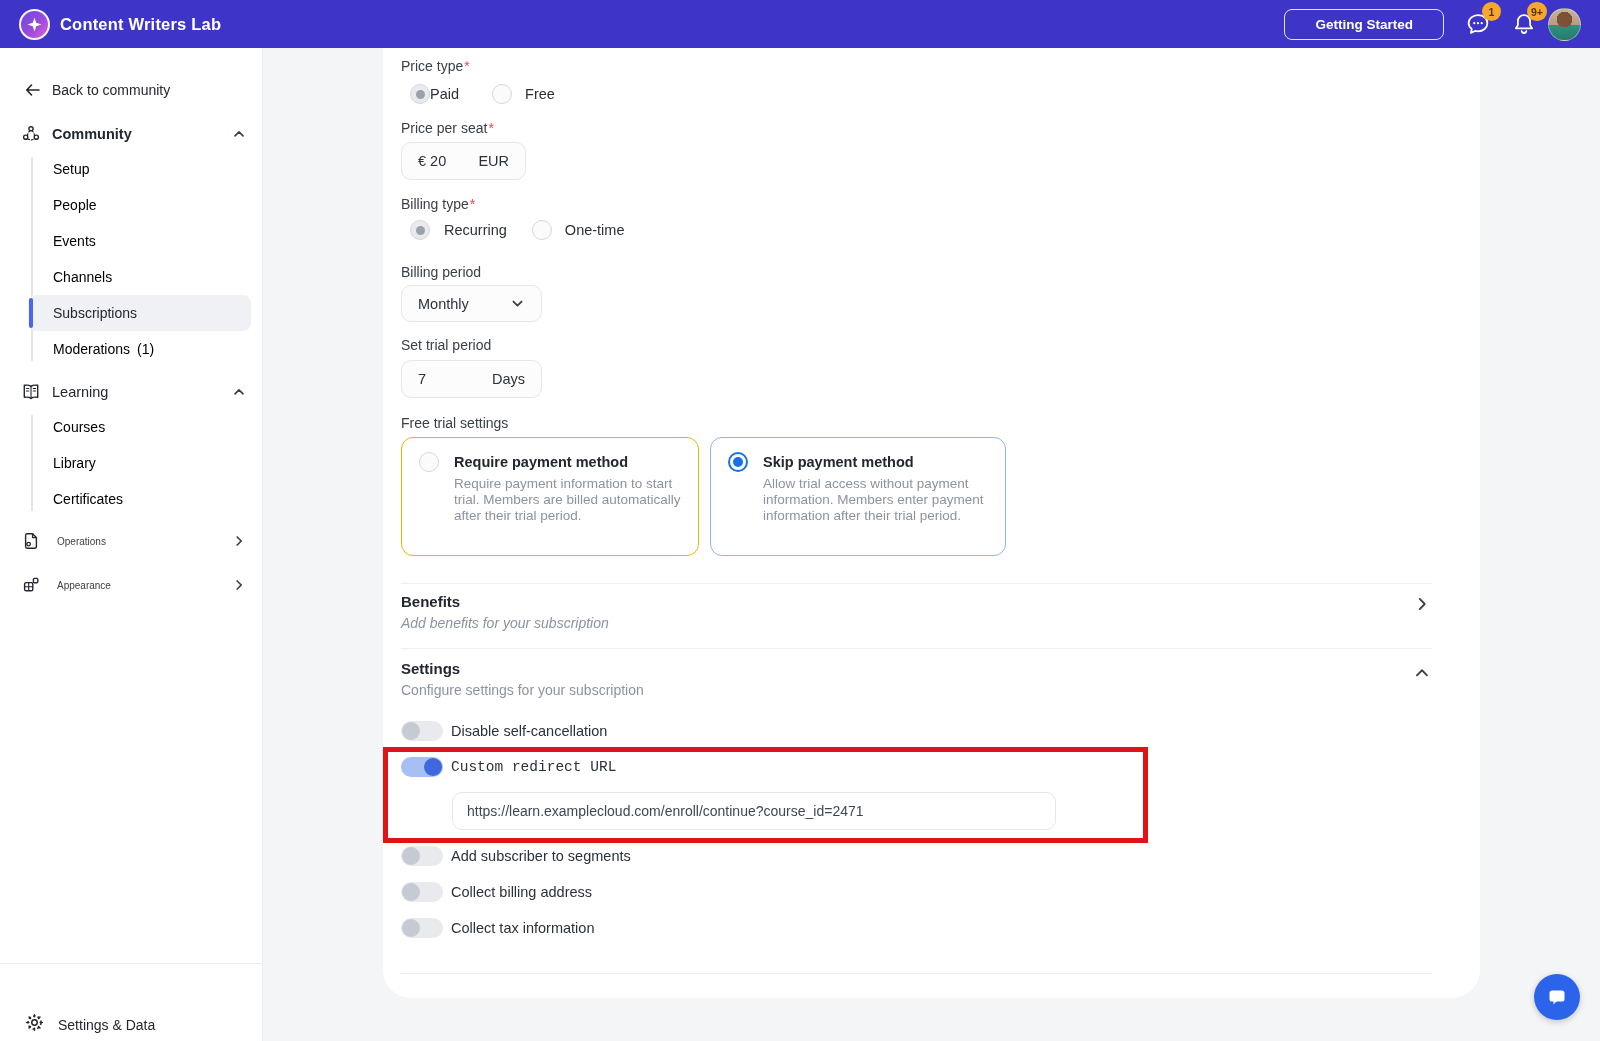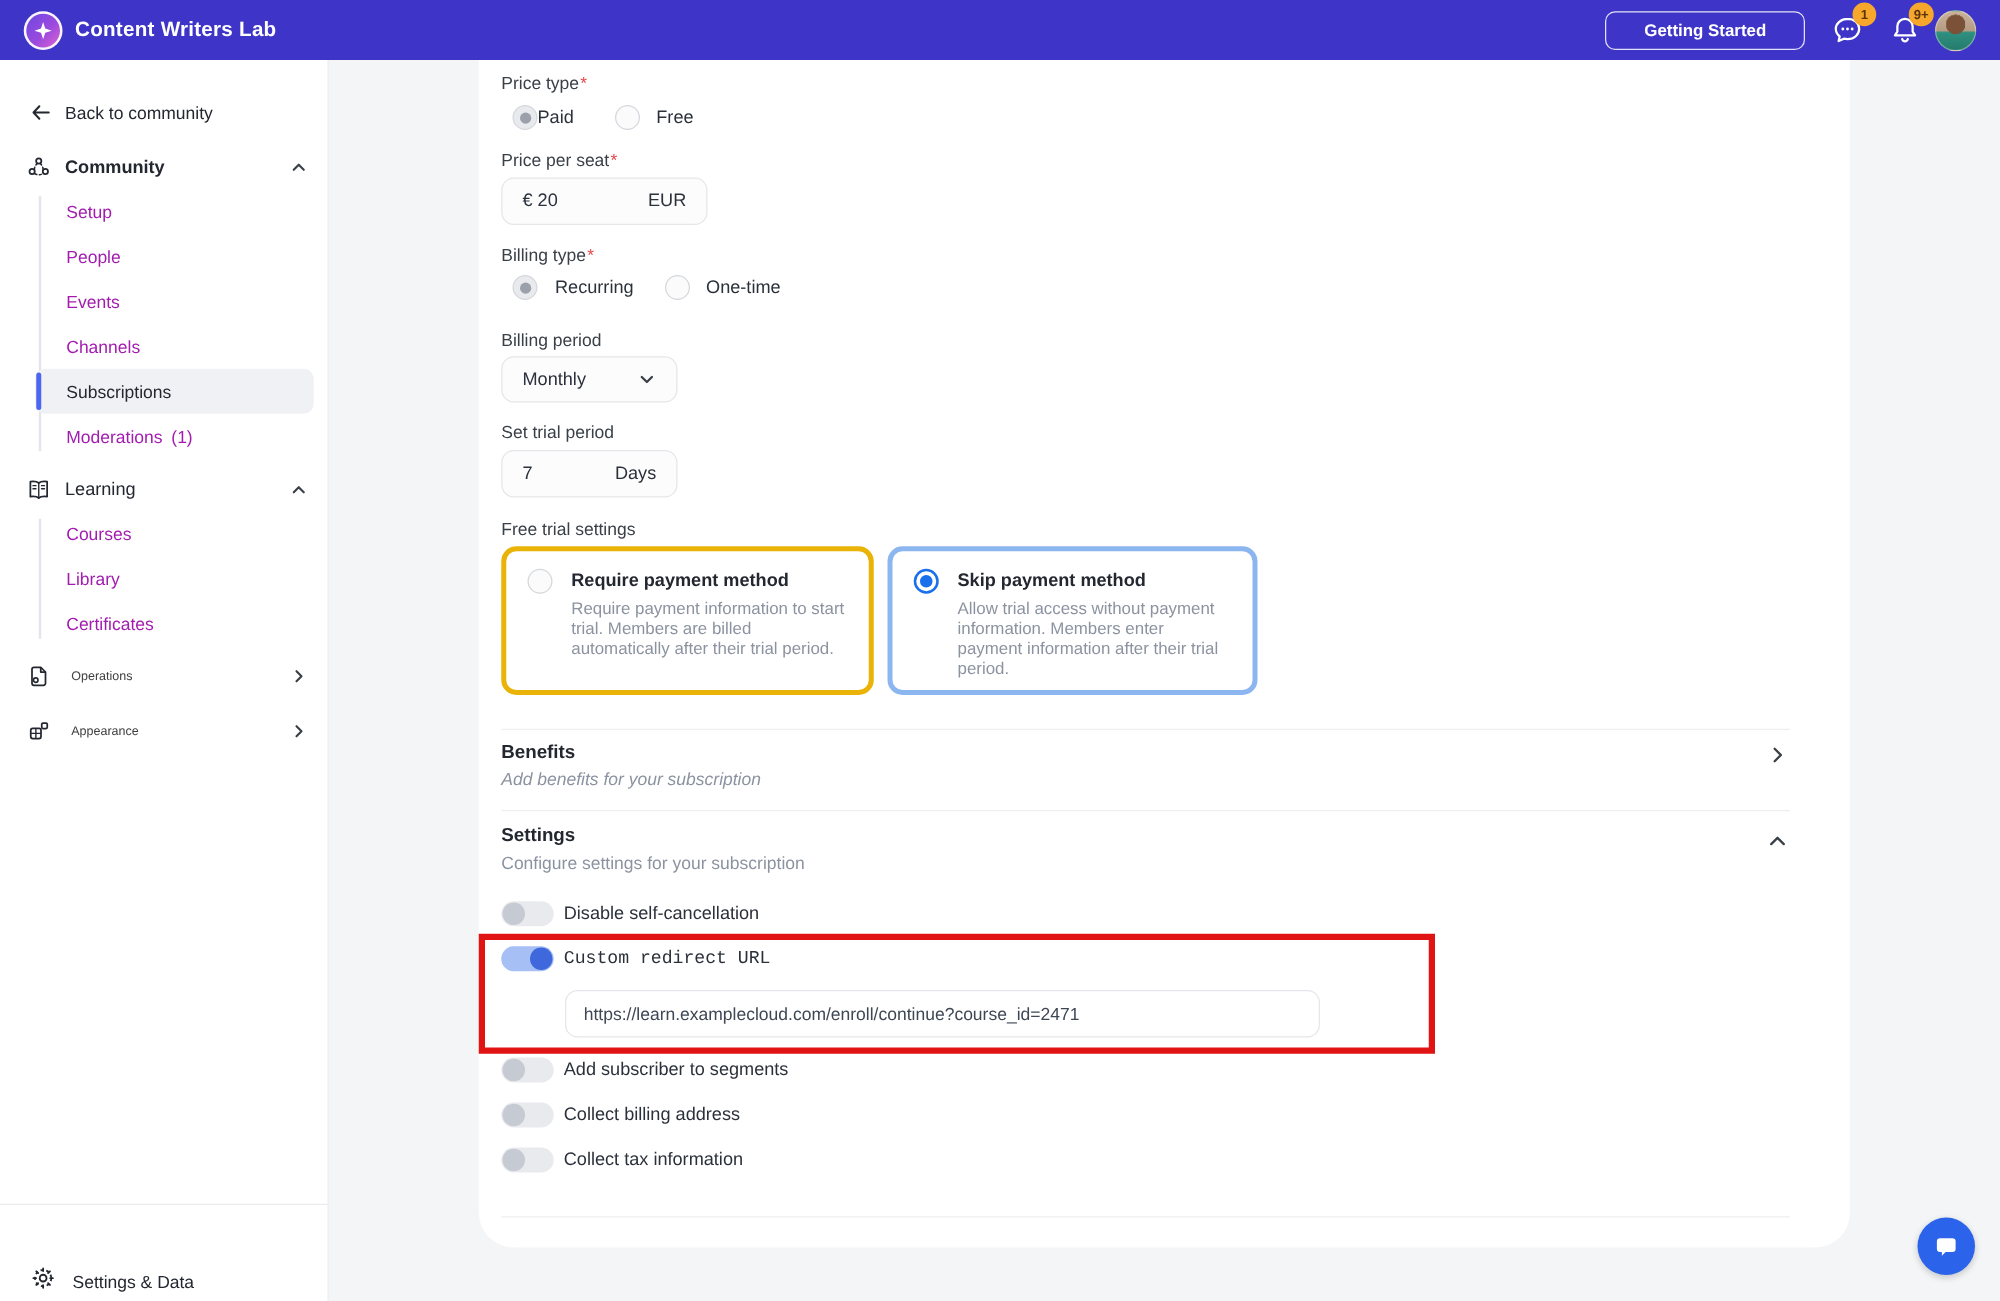--- a/index.html
+++ b/index.html
@@ -58,21 +58,21 @@
     display:flex; align-items:center; height:36px; margin:0 12px 0 21px; cursor:pointer;
   }
   .nav-row .lbl { font-size:10px; font-weight:500; color:#404040; margin-left:16px; }
   .nav-row .chev { margin-left:auto; margin-right:4px; display:flex; }
   .mt6 { margin-top:6px; } .mt8 { margin-top:8px; }
   .sublist { position:relative; }
   .sublist::before { content:''; position:absolute; left:31px; top:6px; bottom:6px; width:1.5px; background:#E4E5E9; }
   .subitem {
     position:relative; height:36px; display:flex; align-items:center;
     margin:0 11px 0 28px; padding-left:25px; border-radius:8px;
-    font-size:14px; color:#a21caf; cursor:pointer;
+    font-size:14px; color:#000000; cursor:pointer;
   }
   .subitem.active { background:#F0F1F4; color:#23272F; }
   .subitem.active::before {
     content:''; position:absolute; left:1px; top:3px; bottom:3px; width:4px;
     border-radius:3px; background:#4D66F1;
   }
   .subitem .count { margin-left:7px; }
   .sidebar-footer {
     position:absolute; left:0; right:0; bottom:0; height:78px;
     border-top:1px solid #EAEBED; display:flex; align-items:flex-end; gap:13px;
@@ -104,21 +104,21 @@
   }
   .radio-lbl { font-size:14.5px; color:#2B313B; }
   .input-box {
     display:flex; align-items:center; justify-content:space-between;
     border:1px solid #E4E6E9; border-radius:10px; background:#FCFCFD;
     padding:0 16px; font-size:14.5px; color:#2B313B; cursor:text;
   }
   .input-box .suffix { color:#2B313B; }
   .select-box { cursor:pointer; background:#FCFCFD; }
   .trial-card {
-    border:4px solid #eab308; border-radius:12px; background:#fff;
+    border:1px solid #eab308; border-radius:12px; background:#fff;
     padding:14px 16px 12px 17px; display:flex; gap:15px; cursor:pointer;
   }
   .trial-card.selected { border-color:#8CB6F0; }
   .trial-card .tc-title { font-size:14.5px; font-weight:700; color:#23272F; padding-top:2px; }
   .trial-card .tc-desc { font-size:13.5px; color:#8C93A0; line-height:16px; margin-top:6px; }
   .divider { height:1px; background:#EEEFF1; }
   .sec-title { font-size:15px; font-weight:700; color:#23272F; }
   .sec-sub { font-size:14px; color:#8C93A0; }
   .toggle-row { display:flex; align-items:center; gap:8px; }
   .toggle {
@@ -293,21 +293,21 @@
   <div class="abs radio-row" style="left:27px; top:36px;">
     <div class="radio sel-gray"></div>
     <span class="radio-lbl" style="">Paid</span>
     <div class="radio" style="margin-left:33px;"></div>
     <span class="radio-lbl" style="margin-left:13px;">Free</span>
   </div>
 
   <div class="abs f-label" style="left:18px; top:72px;">
     <span>Price per seat</span><span class="req">*</span>
   </div>
-  <div class="abs input-box" style="left:18px; top:94px; width:165px; height:38px;">
+  <div class="abs input-box" style="left:18px; top:94px; width:125px; height:38px;">
     <span>€ 20</span>
     <span class="suffix">EUR</span>
   </div>
 
   <div class="abs f-label" style="left:18px; top:148px;">
     <span>Billing type</span><span class="req">*</span>
   </div>
   <div class="abs radio-row" style="left:27px; top:172px;">
     <div class="radio sel-gray"></div>
     <span class="radio-lbl" style="margin-left:14px;">Recurring</span>

